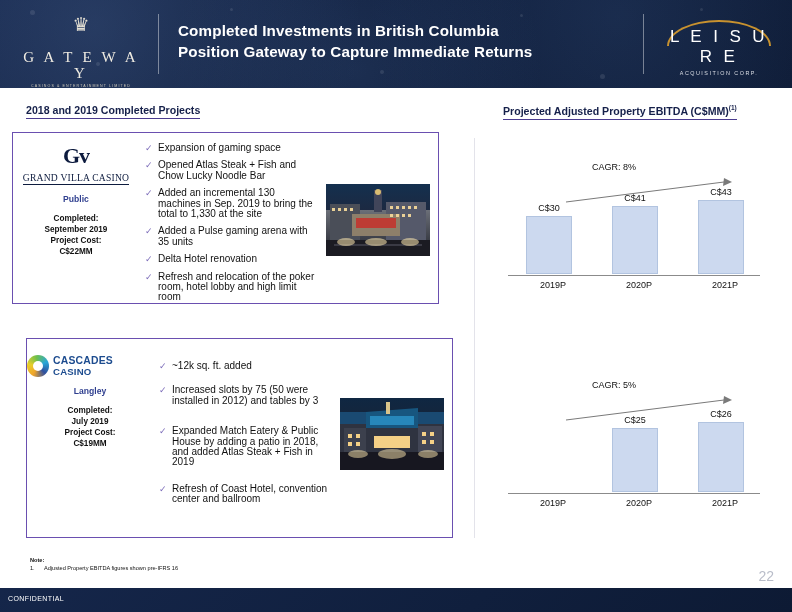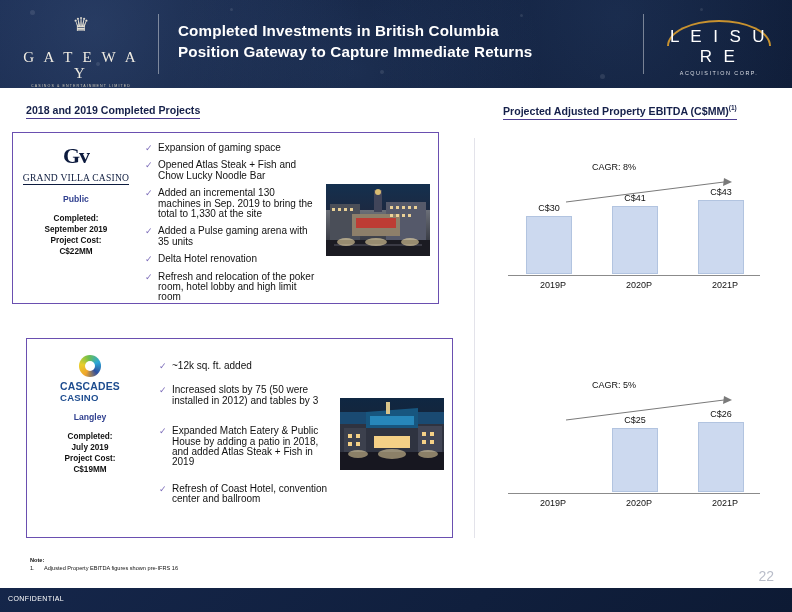--- a/index.html
+++ b/index.html
@@ -167,23 +167,21 @@
     font-weight: bold;
     color: #111111;
     line-height: 11px;
     margin-top: 9px;
   }
 
   .cascades-wrap {
     margin-top: 16px;
     display: flex;
     align-items: center;
-    justify-content: center;
     gap: 4px;
-    flex-direction: column;
   }
   .cascades-swirl {
     width: 22px; height: 22px;
     border-radius: 50%;
     background:
       conic-gradient(from 210deg, #f0a52b 0deg, #e8cf2a 70deg, #6fbf4b 140deg, #2aa7d8 215deg, #2f4f9e 285deg, #f0a52b 360deg);
     position: relative;
   }
   .cascades-swirl::after {
     content: "";

